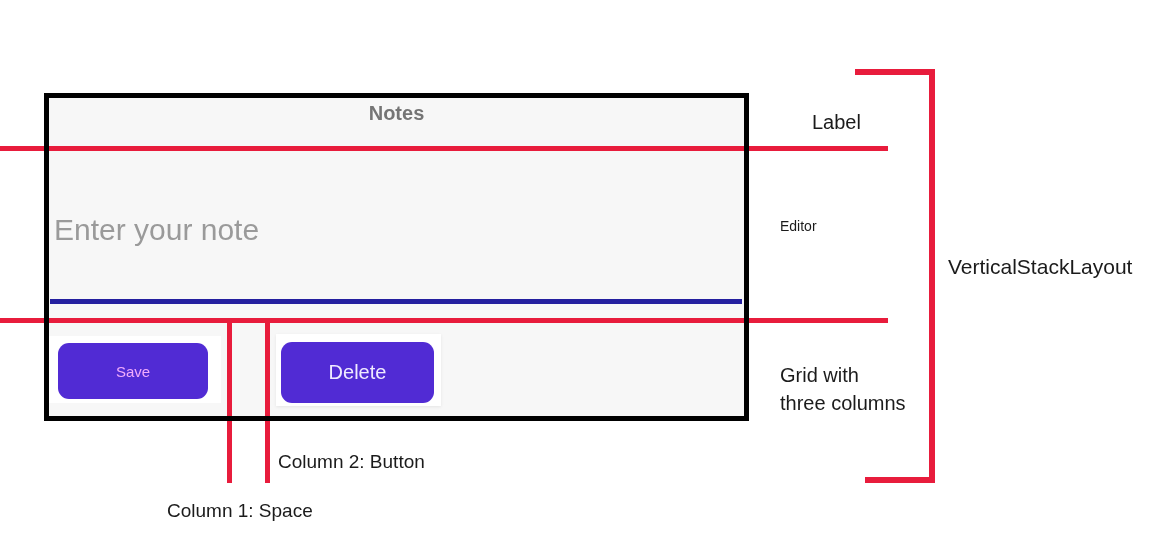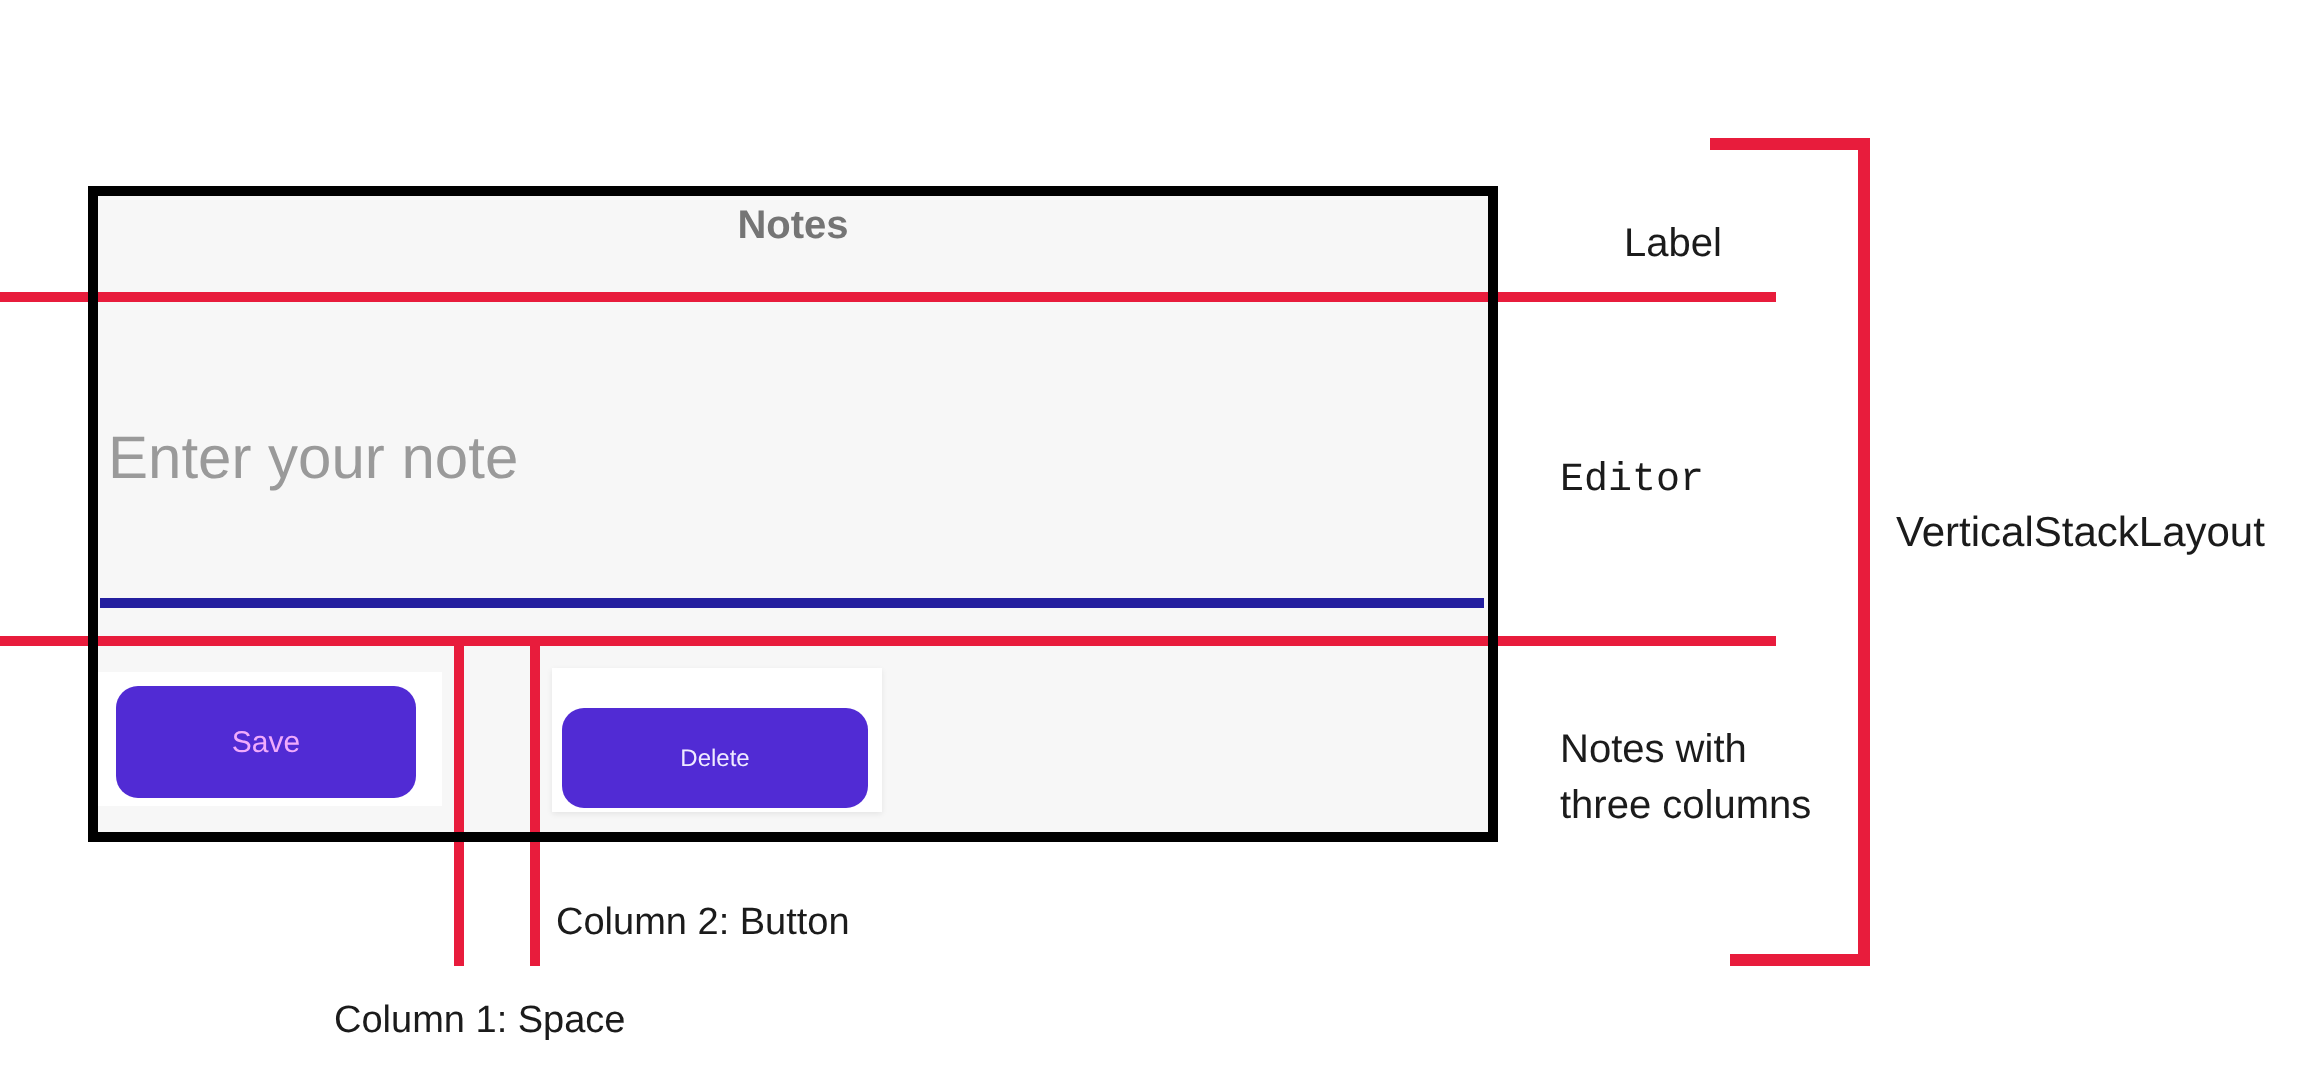--- a/index.html
+++ b/index.html
@@ -30,38 +30,38 @@
     background:var(--navy); z-index:3;}
 
   .btn-card{background:var(--card); z-index:2;}
   .save-card{left:48px; top:336px; width:173px; height:67px;}
   .delete-card{left:276px; top:334px; width:165px; height:72px;
     box-shadow:0 1px 3px rgba(0,0,0,0.08);}
   .ui-btn{z-index:3; background:var(--purple); border:none; border-radius:11px;
     color:#f0abfc; font-family:"Liberation Sans", sans-serif;
     display:flex; align-items:center; justify-content:center; cursor:pointer;}
   .save-btn{left:58px; top:343px; width:150px; height:56px; font-size:15px;}
-  .delete-btn{left:281px; top:342px; width:153px; height:50px; font-size:12px; color:#efeaff;margin-top:12px;}
+  .delete-btn{left:281px; top:342px; width:153px; height:61px; font-size:20px; color:#efeaff;}
 
   
   .redline{background:var(--red); z-index:10;}
   .hline-1{left:0; top:146px; width:888px; height:5px;}
   .hline-2{left:0; top:318px; width:888px; height:5px;}
   .vline-1{left:227px; top:318px; width:5px; height:165px;}
   .vline-2{left:265px; top:318px; width:5px; height:165px;}
 
   
   .bracket-v{left:929px; top:69px; width:6px; height:414px;}
   .bracket-top{left:855px; top:69px; width:80px; height:6px;}
   .bracket-bottom{left:865px; top:477px; width:70px; height:6px;}
 
   
   .annot{color:var(--annotation_text); z-index:5; white-space:nowrap;}
   .annot-label{left:780px; top:111px; font-size:20px;margin-left:32px;}
-  .annot-editor{left:780px; top:229px; font-size:20px;font-family:Liberation Mono, monospace;}
+  .annot-editor{left:780px; top:218px; font-size:14px;}
   .annot-grid{left:780px; top:361px; font-size:20px; line-height:28px;}
   .annot-stack{left:948px; top:255px; font-size:21px;}
   .annot-col0{left:28px; top:451px; font-size:19px;}
   .annot-col2{left:278px; top:451px; font-size:19px;}
   .annot-col1{left:167px; top:500px; font-size:19px;text-align:right;}
 </style>
 </head>
 <body>
 
 <div class="canvas">
@@ -86,20 +86,20 @@
 
   <div class="abs frame-border"></div>
 
   <div class="abs redline bracket-v"></div>
   <div class="abs redline bracket-top"></div>
   <div class="abs redline bracket-bottom"></div>
 
   <div class="abs annot annot-label">Label</div>
   <div class="abs annot annot-editor">Editor</div>
   <div class="abs annot annot-grid">
-    <div>Notes with</div>
+    <div>Grid with</div>
     <div>three columns</div>
   </div>
   <div class="abs annot annot-stack">VerticalStackLayout</div>
   <div class="abs annot annot-col2">Column 2: Button</div>
   <div class="abs annot annot-col1">Column 1: Space</div>
 
 </div>
 
 </body></html>

